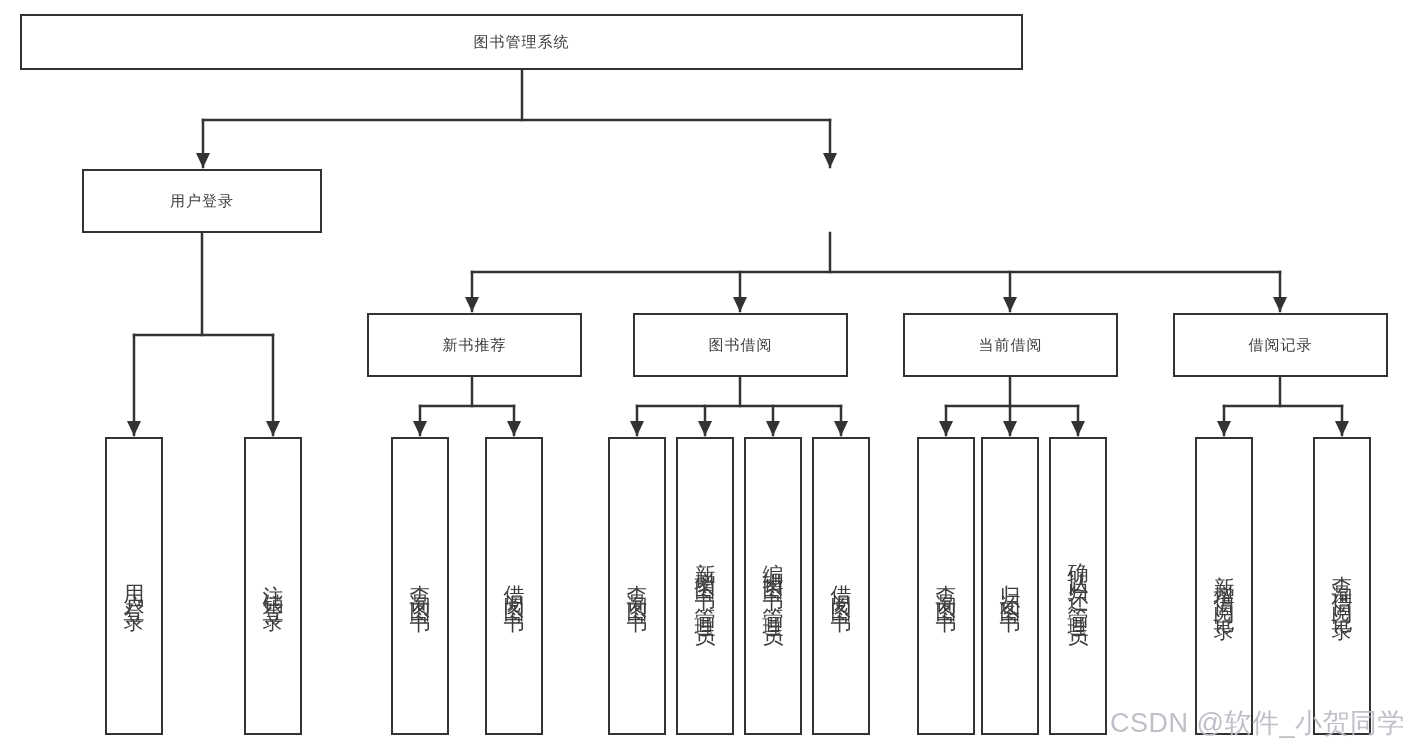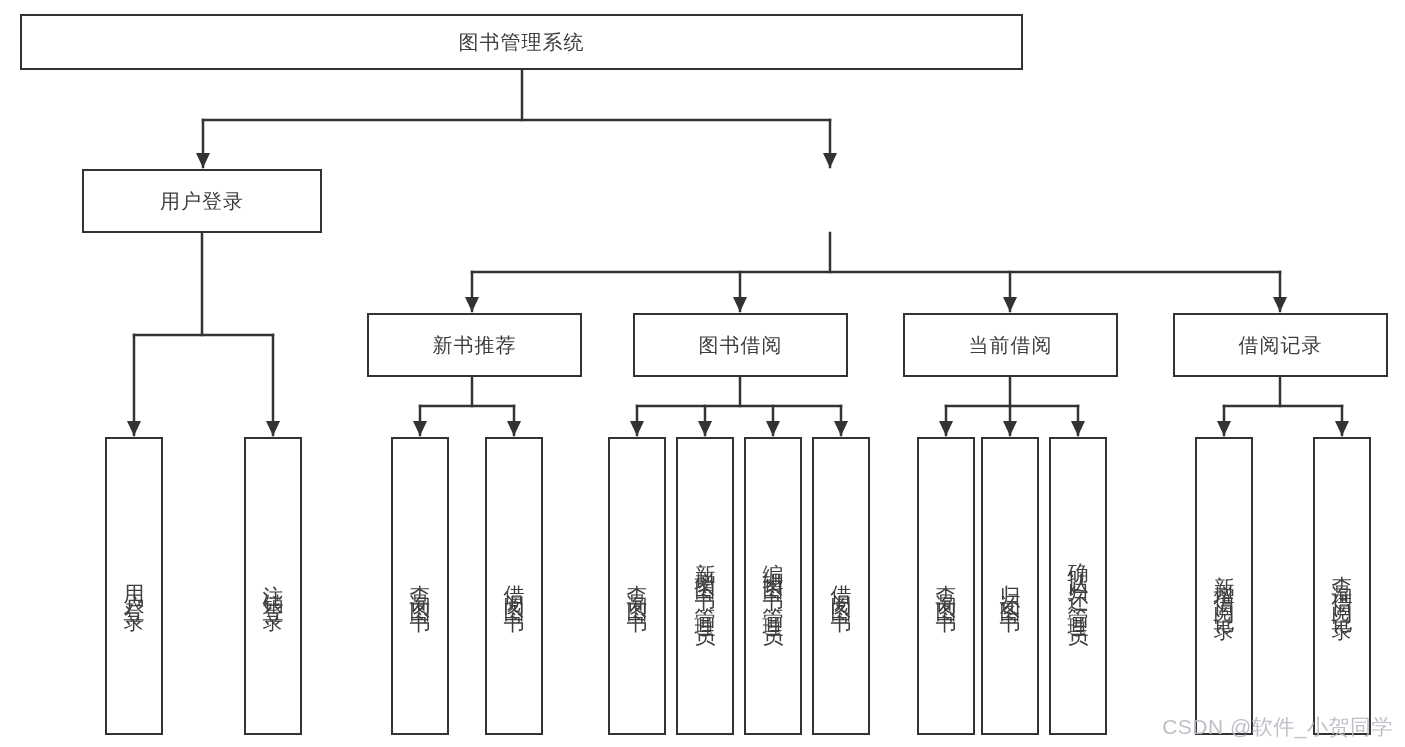--- a/index.html
+++ b/index.html
@@ -20,38 +20,38 @@
   .node {
     position: absolute;
     box-sizing: border-box;
     border: 2.5px solid #333333;
     background: #ffffff;
     display: flex;
     align-items: center;
     justify-content: center;
     text-align: center;
   }
-  .h-node { font-size: 20px; letter-spacing: 1px; }
+  .h-node { font-size: 15px; letter-spacing: 1px; }
   .root-node { left: 20px; top: 14px; width: 1003px; height: 56px; }
   .l2-node  { top: 169px; height: 64px; }
   .l3-node  { top: 313px; height: 64px; width: 215px; }
   .v-node   { top: 437px; width: 58px; height: 298px; }
   .vtext {
     writing-mode: vertical-rl;
     text-orientation: mixed;
     font-size: 21px;
     letter-spacing: 9px;
     line-height: 58px;
     white-space: nowrap;
   }
   #watermark {
     position: absolute;
-    right: 12px;
+    right: 0;
     bottom: 6px;
-    font-size: 21px;
+    font-size: 27px;
     color: rgba(185, 189, 196, 0.95);
     letter-spacing: 0.5px;
     pointer-events: none;
   }
 </style>
 </head>
 <body>
 
 <div id="canvas">
 

